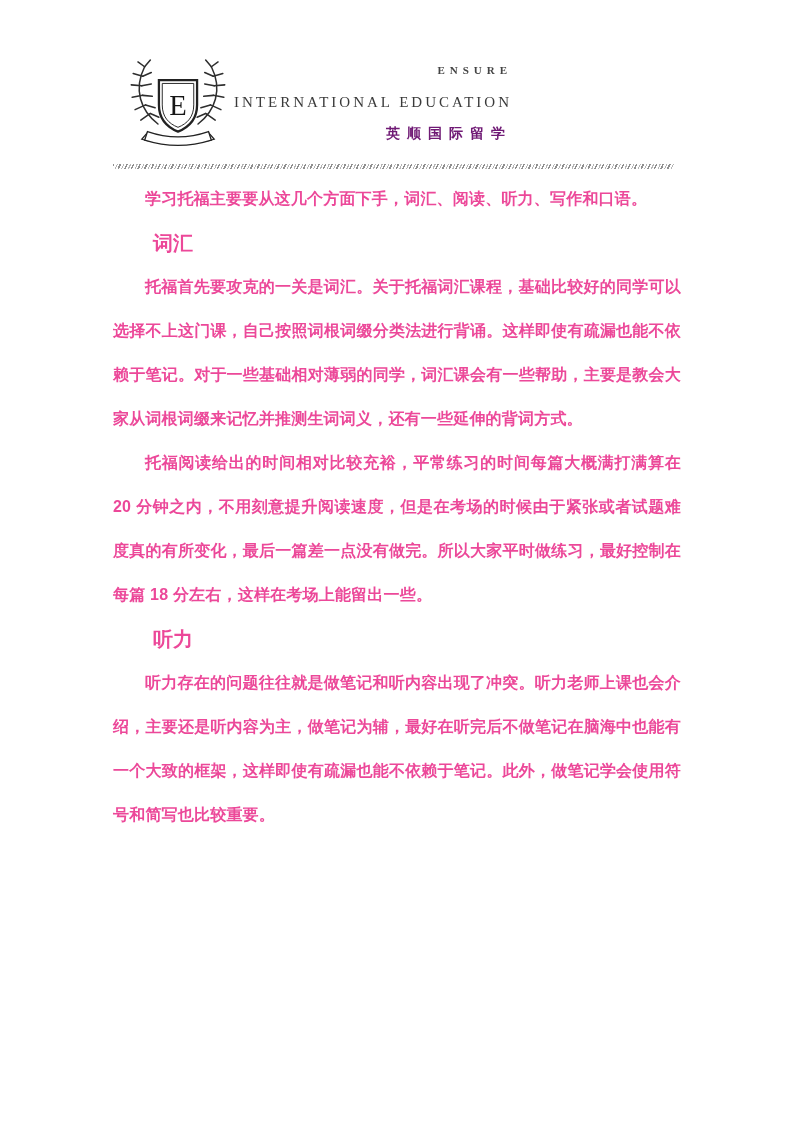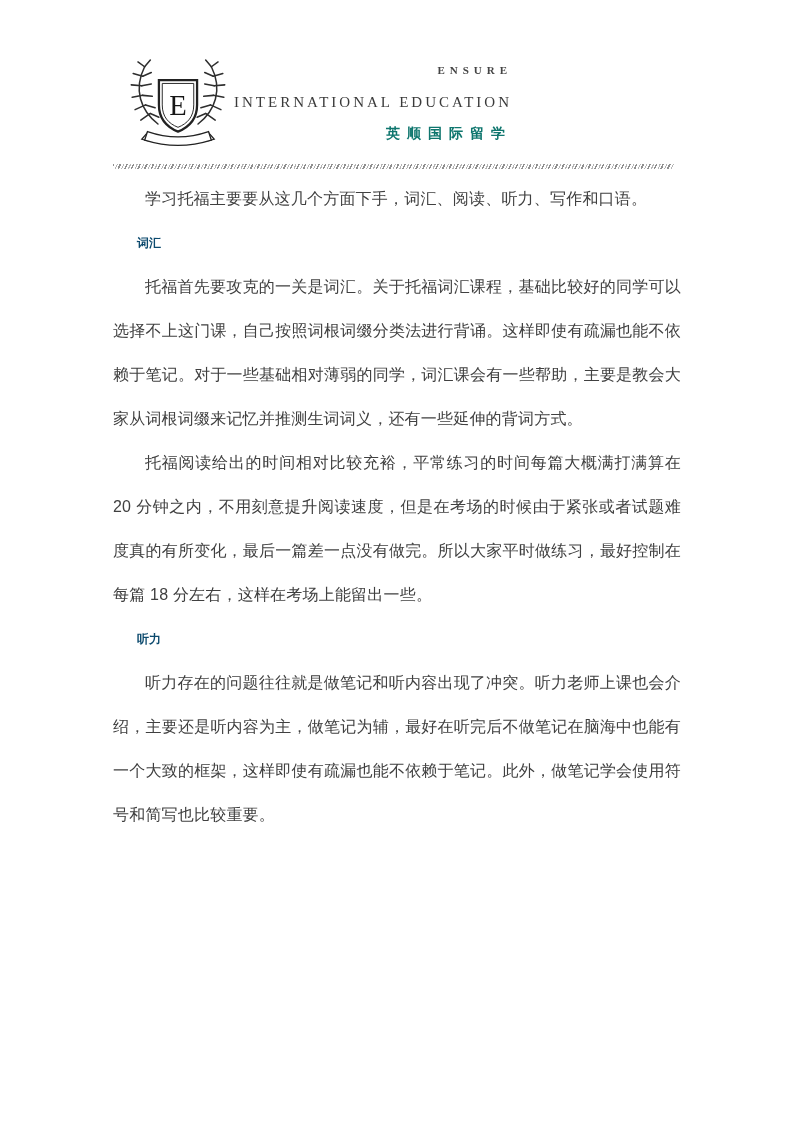--- a/index.html
+++ b/index.html
@@ -41,21 +41,21 @@
     font-size: 15px;
     letter-spacing: 3px;
     margin-top: 18px;
     color: #3a3a3a;
   }
   .brand-line3 {
     font-size: 14px;
     font-weight: bold;
     letter-spacing: 7px;
     margin-top: 14px;
-    color: #0f766e;
+    color: #701a75;
   }
   
   .divider {
     margin: 13px 0 0 113px;
     width: 561px;
     height: 5px;
     background: repeating-linear-gradient(
       115deg,
       #8f8f8f 0px, #8f8f8f 1.5px,
       transparent 1.5px, transparent 3.5px,
@@ -65,29 +65,30 @@
   }
   
   .doc {
     padding: 8px 113px 0 113px;
   }
   .para {
     font-size: 16px;
     line-height: 44px;
     text-align: justify;
     text-indent: 2em;
-    color: #404040;
+    color: #ec4899;
     letter-spacing: 0.2px;
+    font-weight: bold;
   }
   .heading {
-    font-size: 12px;
+    font-size: 20px;
     line-height: 44px;
     font-weight: bold;
     text-indent: 2em;
-    color: #0c4a6e;
+    color: #ec4899;
   }
 </style>
 </head>
 <body>
 
 <div class="page">
 
   <header class="header">
     <svg class="crest" width="124" height="96" viewBox="0 0 130 100" aria-hidden="true">
 

